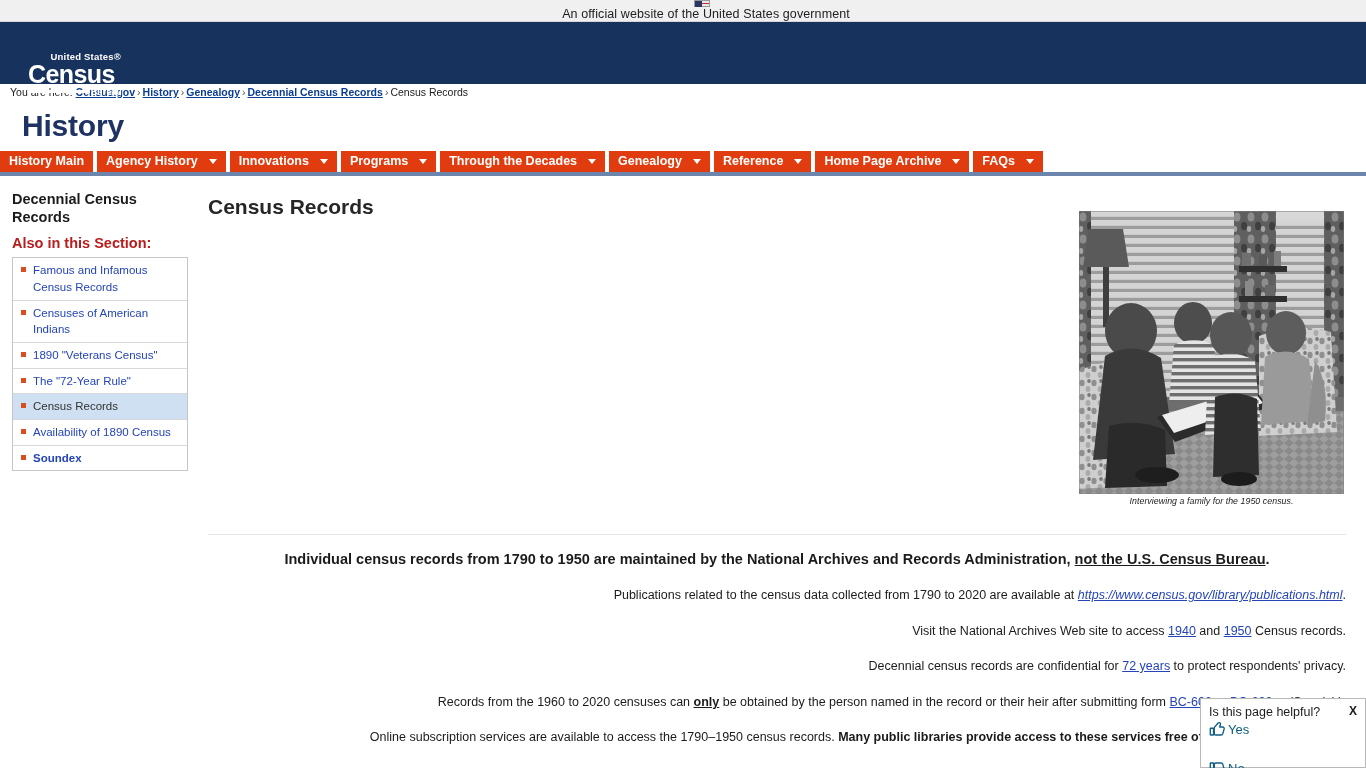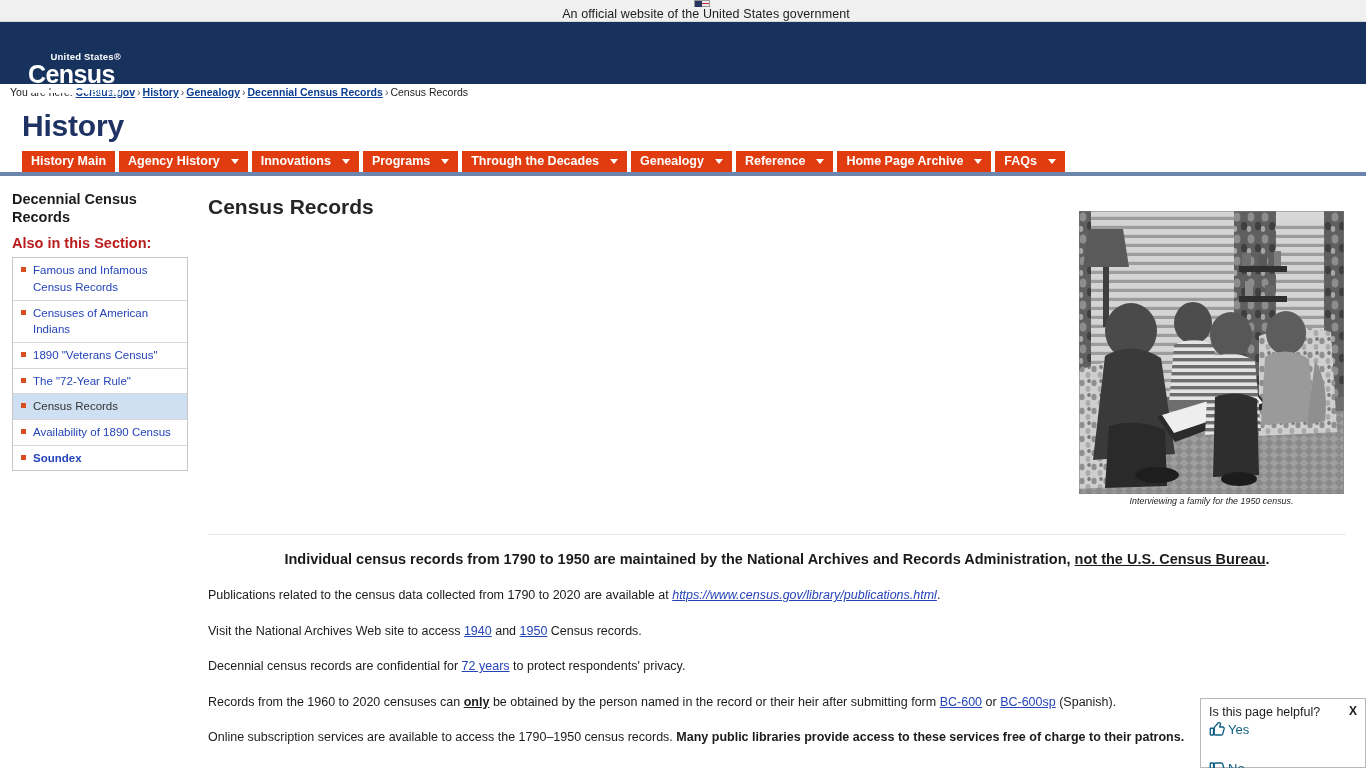--- a/index.html
+++ b/index.html
@@ -140,21 +140,20 @@
     font-size: 30px;
     font-weight: bold;
     color: #1f3264;
     padding: 8px 0 0 22px;
     letter-spacing: -0.2px;
   }
 
   
   .main-nav {
     margin-top: 7px;
-    padding-left: 22px;
     display: flex;
     align-items: flex-end;
     gap: 4px;
     border-bottom: 4px solid #6b85ad;
     padding-bottom: 0;
     height: 22px;
     box-sizing: content-box;
   }
   .nav-item {
     background: #e03c0f;
@@ -281,21 +280,21 @@
     font-size: 14.5px;
     font-weight: bold;
     color: #1b1b1b;
     border-top: 1px solid #e6e6e6;
     padding-top: 14px;
     line-height: 1.4;
   }
   .lede u { text-decoration: underline; }
 
   .para {
-    text-align: left;
+    text-align: right;
     font-size: 12.5px;
     color: #1b1b1b;
     margin-top: 18px;
     line-height: 1.4;
   }
   .para a {
     color: #2444b8;
     text-decoration: underline;
   }
   .para a.ital {

